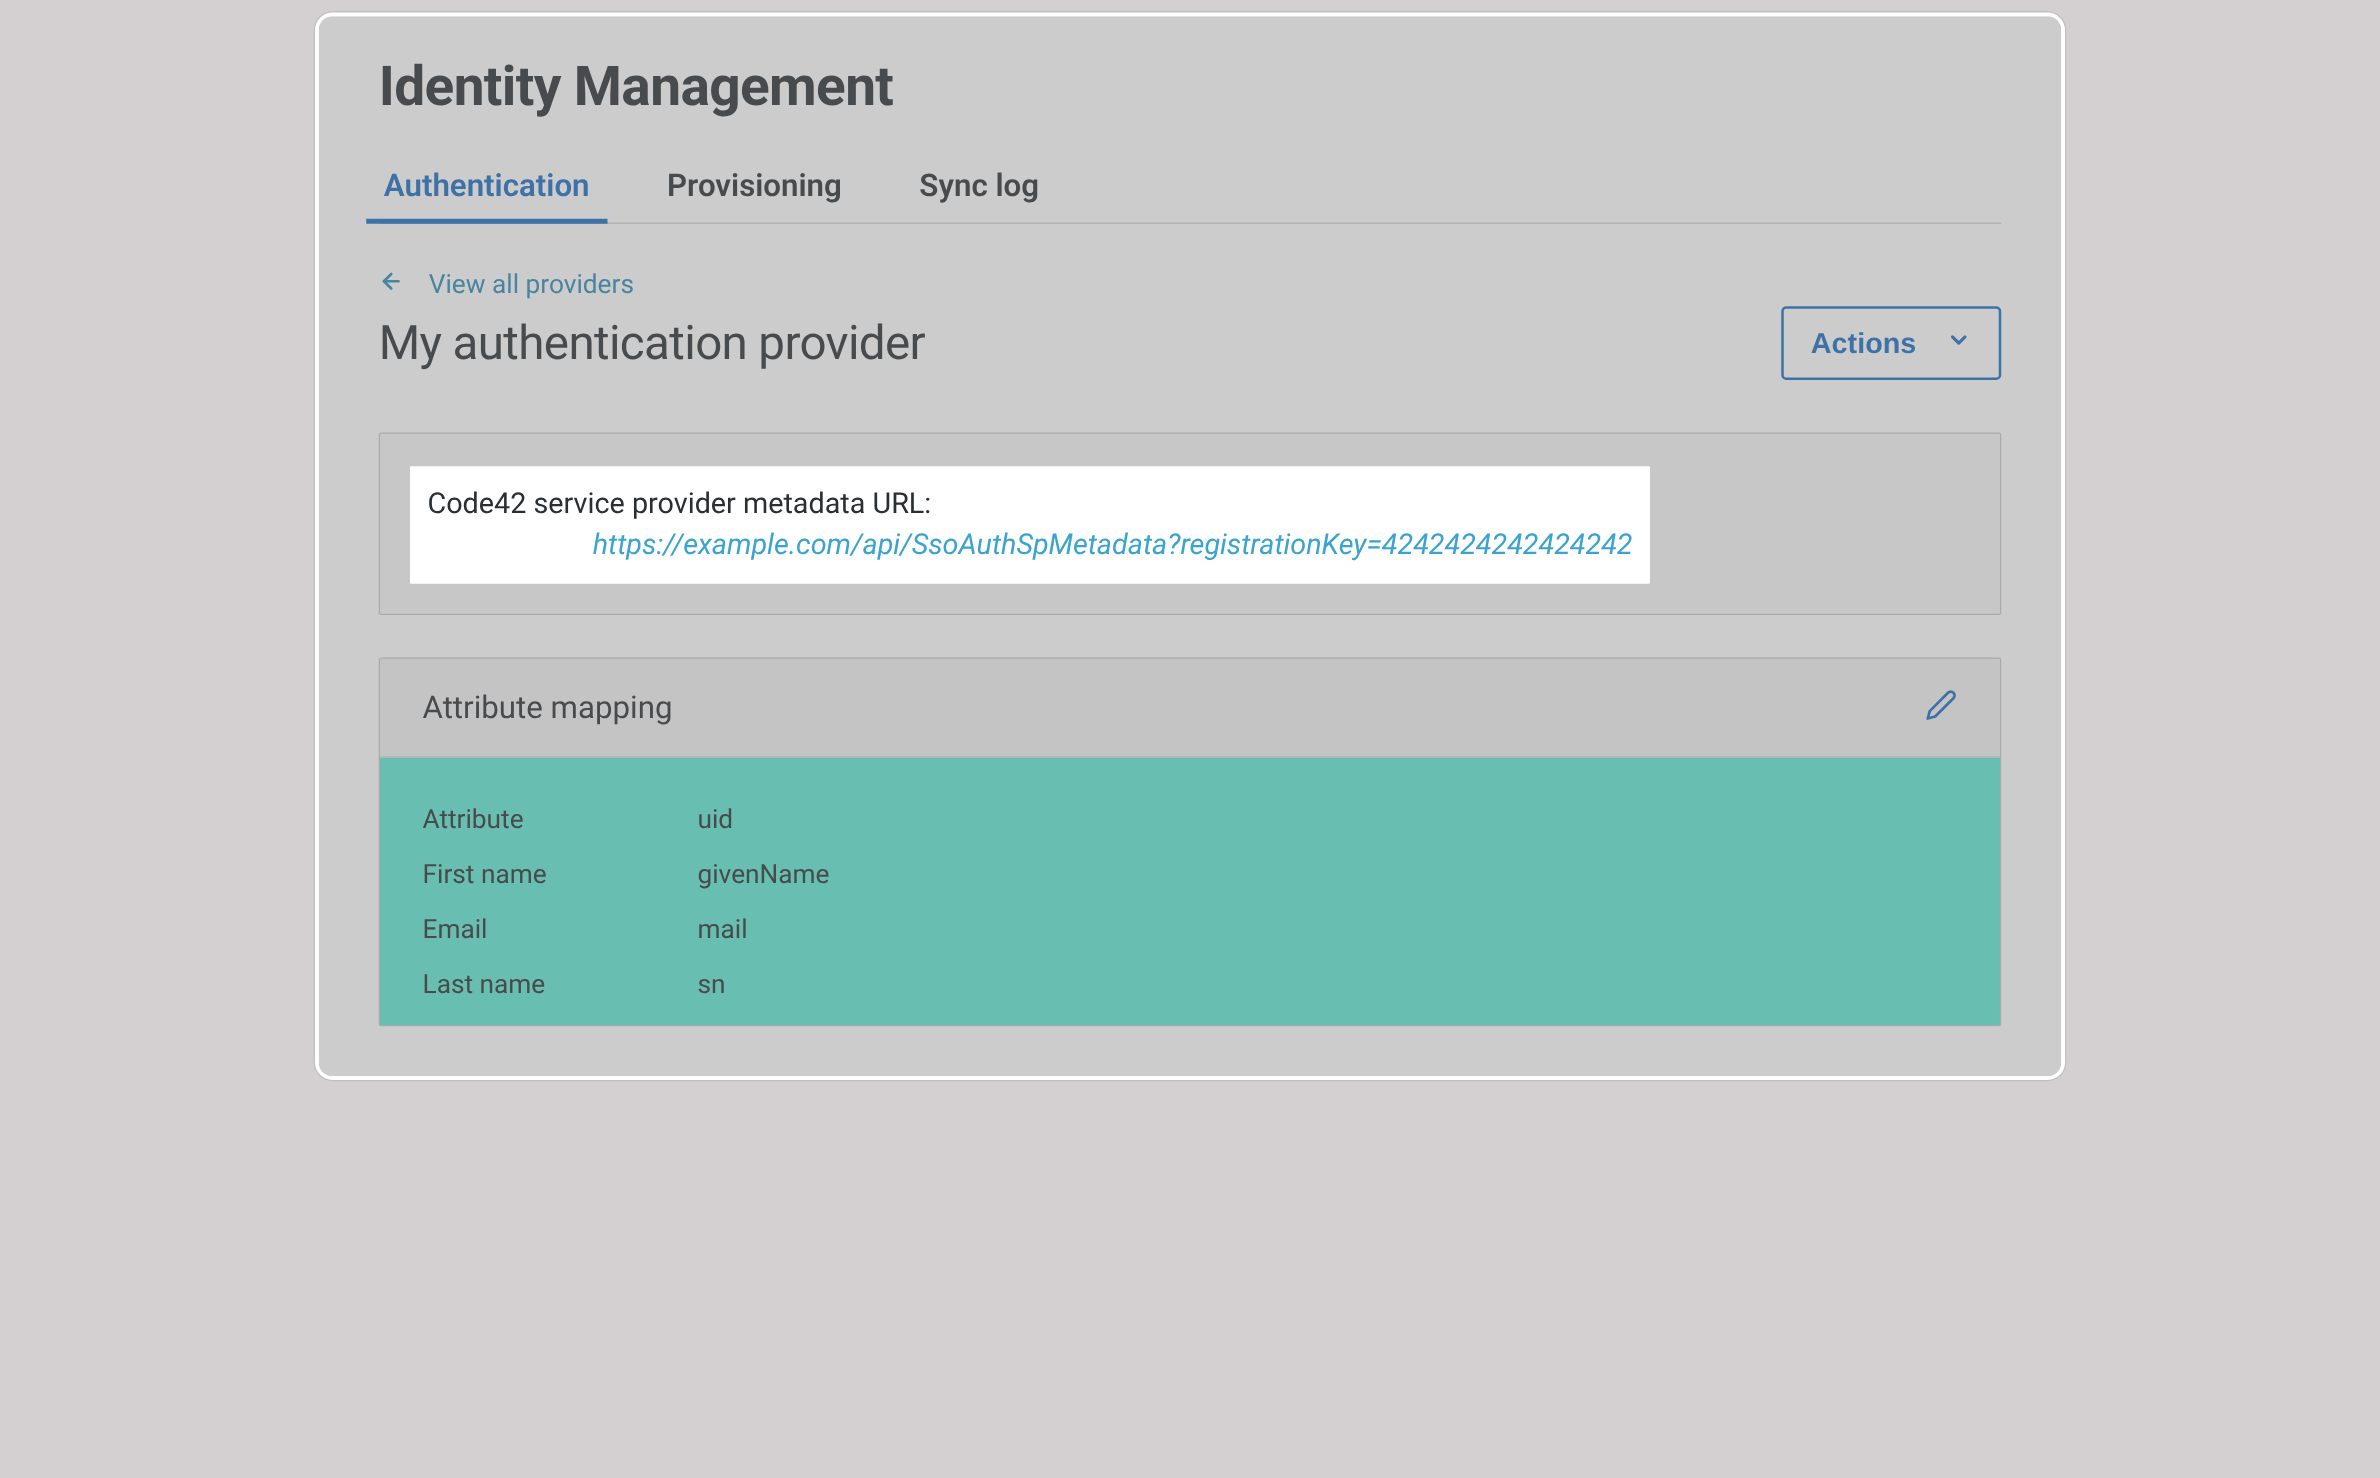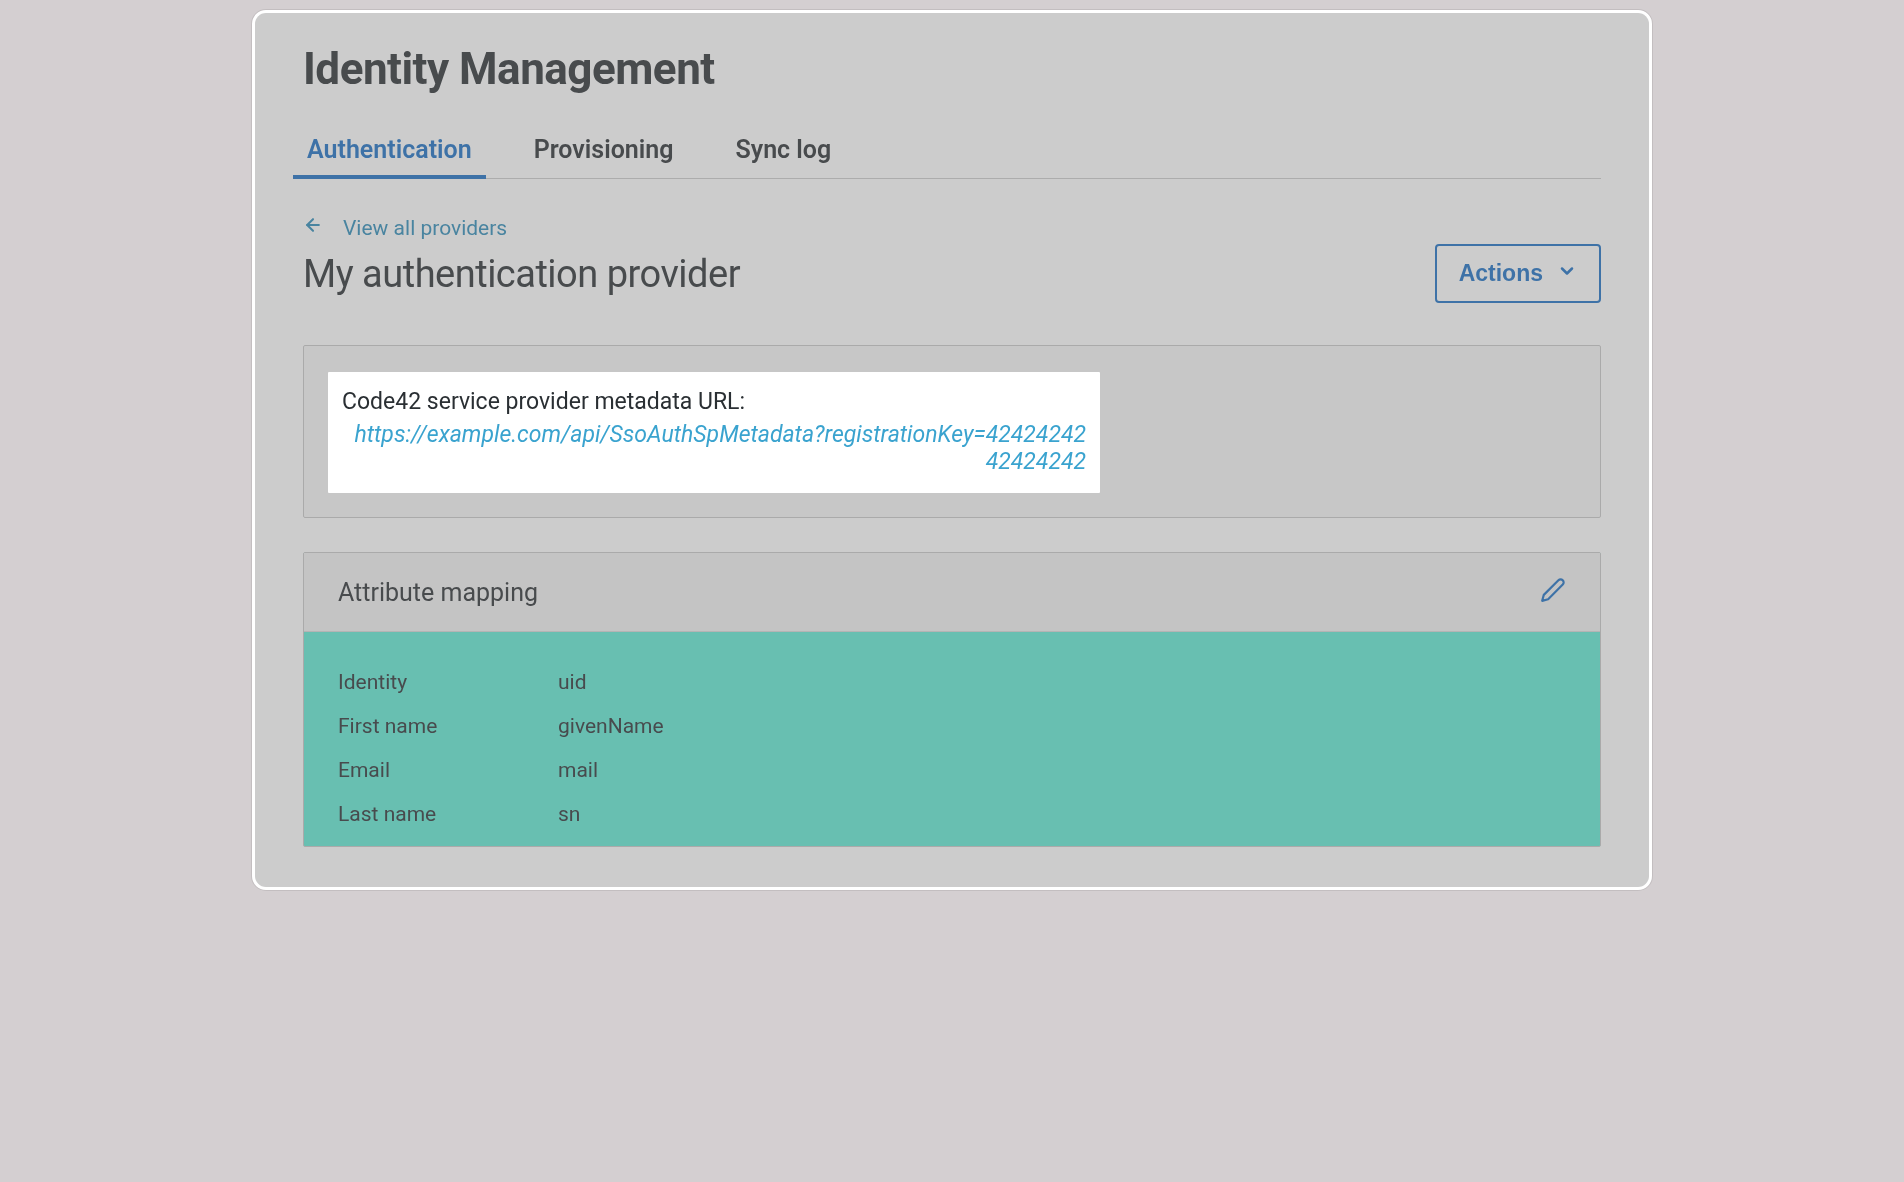--- a/index.html
+++ b/index.html
@@ -83,21 +83,21 @@
   }
   .subheader-title {
     font-size: 38px;
     font-weight: 400;
     color: #2a2f33;
     letter-spacing: -0.5px;
   }
   .actions-btn {
     display: inline-flex;
     align-items: center;
-    gap: 14px;
+    gap: 24px;
     border: 2px solid #1a6fc4;
     border-radius: 4px;
     padding: 14px 22px;
     color: #1a6fc4;
     font-size: 23px;
     font-weight: 700;
     cursor: pointer;
     background: transparent;
     justify-content: space-between;
   }
@@ -107,21 +107,21 @@
     margin-top: 42px;
     border: 1px solid #c9c9c9;
     border-radius: 2px;
     background: #f7f7f7;
   }
 
   .metadata-card {
     margin: 26px 24px 24px 24px;
     background: #fff;
     padding: 16px 14px 18px 14px;
-    width: 772px;
+    width: 992px;
     position: relative;
     z-index: 100; 
     border-radius: 1px;
   }
   .metadata-label {
     font-size: 23px;
     color: #2a2f33;
     margin-bottom: 6px;
   }
   .metadata-url {
@@ -225,21 +225,21 @@
         <span class="edit-icon">
           <span>
             <svg viewBox="0 0 24 24" fill="none" stroke="currentColor" stroke-width="2" stroke-linecap="round" stroke-linejoin="round">
                 <path d="M17 3a2.828 2.828 0 1 1 4 4L7.5 20.5 2 22l1.5-5.5L17 3z"></path>
               </svg>
           </span>
         </span>
       </div>
       <div class="attr-body">
         <div class="attr-row">
-          <div class="attr-key">Identity</div>
+          <div class="attr-key">Attribute</div>
           <div class="attr-val">uid</div>
         </div>
         <div class="attr-row">
           <div class="attr-key">First name</div>
           <div class="attr-val">givenName</div>
         </div>
         <div class="attr-row">
           <div class="attr-key">Email</div>
           <div class="attr-val">mail</div>
         </div>

